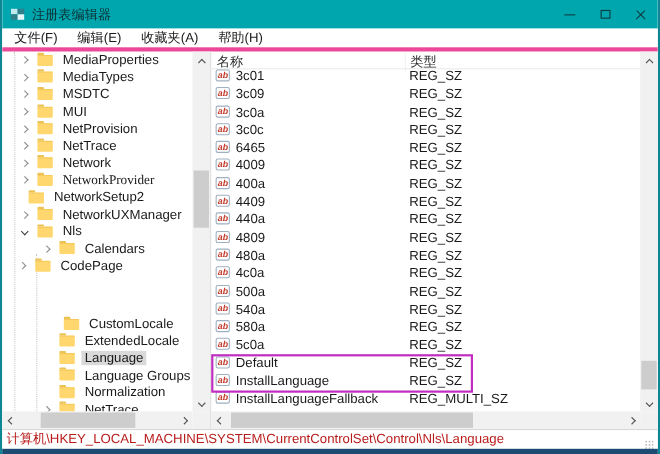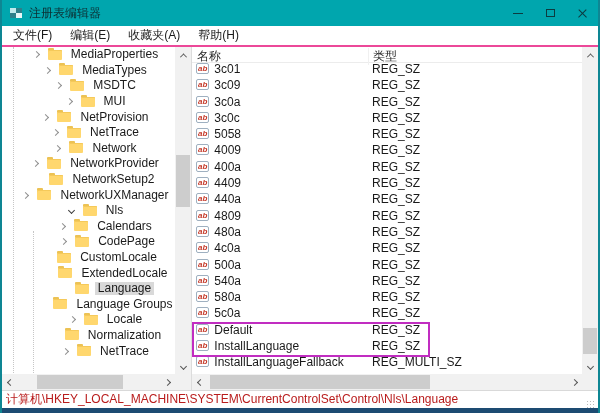--- a/index.html
+++ b/index.html
@@ -17,32 +17,32 @@
   .title-text { color:#0c3034; font-size:12px; }
   .tb-controls { margin-left:auto; display:flex; height:26px; }
   .tb-btn { width:32px; height:26px; display:flex; align-items:center; justify-content:center; }
   .glyph-min { width:10px; height:1px; background:#0c3b40; }
   .glyph-max { width:9px; height:8px; border:1px solid #0c3b40; }
   .glyph-close { position:relative; width:11px; height:11px; }
   .glyph-close i { position:absolute; left:0; top:5px; width:11px; height:1.4px; background:#0c3b40; }
   .glyph-close i:nth-child(1){ transform:rotate(45deg); }
   .glyph-close i:nth-child(2){ transform:rotate(-45deg); }
   
-  .menubar { height:21px; background:#fff; display:flex; align-items:center; padding-left:2px; border-bottom:2px solid #ec4899; }
+  .menubar { height:21px; background:#fff; display:flex; align-items:center; padding-left:2px; border-bottom:4px solid #ec4899; }
   .menu-item { padding:2px 9px; color:#1a1a1a; }
   
   .main { position:absolute; top:47px; left:0; right:0; bottom:23px; display:flex; background:#fff; }
   .tree-panel { width:190px; position:relative; border-right:1px solid #dcdcdc; }
   .list-panel { flex:1; position:relative; }
   
   .tree-view { position:absolute; top:0; left:0; right:16px; bottom:16px; overflow:hidden; }
   .guide { position:absolute; border-left:1px dotted #c6c6c6; }
   .guide-root { left:11px; top:0; height:330px; }
   .guide-nls { left:31px; top:184px; height:144px; }
-  .trow { height:15.6px; display:flex; align-items:center; white-space:nowrap; position:relative;justify-content:center; }
+  .trow { height:15.6px; display:flex; align-items:center; white-space:nowrap; position:relative; }
   .chwrap { width:14px; display:inline-flex; align-items:center; justify-content:flex-start; flex:none; }
   .chev { display:inline-block; width:5px; height:5px; border-right:1px solid #8f8f8f; border-bottom:1px solid #8f8f8f; }
   .chev.right { transform:rotate(-45deg); }
   .chev.down  { transform:rotate(45deg); border-color:#3c3c3c; }
   .folder { width:14px; height:10px; background:#ffd76e; box-shadow:inset 0 1px 0 #f5c95a; border-radius:1px; position:relative; flex:none; margin-right:6px; }
   .folder::before { content:""; position:absolute; top:-2px; left:0; width:6px; height:2px; background:#ecc254; border-radius:1px 1px 0 0; }
   .tlabel { padding:0 3px; line-height:13px; }
   .tlabel.sel { background:#d9d9d9; }
   
   .list-header { position:absolute; top:0; left:0; right:16px; height:16px; border-bottom:1px solid #ececec; }
@@ -165,86 +165,79 @@
             <span class="folder"></span>
             <span class="tlabel">NetTrace</span>
           </div>
           <div class="trow" style="padding-left: 18px;">
             <span class="chwrap">
               <span class="chev right"></span>
             </span>
             <span class="folder"></span>
             <span class="tlabel">Network</span>
           </div>
-          <div class="trow" style="padding-left: 18px;">
+          <div class="trow" style="padding-left: 18px; font-family: Liberation Serif, serif;">
             <span class="chwrap">
               <span class="chev right"></span>
             </span>
             <span class="folder"></span>
             <span class="tlabel">NetworkProvider</span>
           </div>
+          <div class="trow" style="padding-left: 10px;">
+            <span class="chwrap"></span>
+            <span class="folder"></span>
+            <span class="tlabel">NetworkSetup2</span>
+          </div>
+          <div class="trow" style="padding-left: 18px;">
+            <span class="chwrap">
+              <span class="chev right"></span>
+            </span>
+            <span class="folder"></span>
+            <span class="tlabel">NetworkUXManager</span>
+          </div>
+          <div class="trow" style="padding-left: 18px;">
+            <span class="chwrap">
+              <span class="chev down"></span>
+            </span>
+            <span class="folder"></span>
+            <span class="tlabel">Nls</span>
+          </div>
+          <div class="trow" style="padding-left: 38px;">
+            <span class="chwrap">
+              <span class="chev right"></span>
+            </span>
+            <span class="folder"></span>
+            <span class="tlabel">Calendars</span>
+          </div>
           <div class="trow" style="padding-left: 16px;">
-            <span class="chwrap"></span>
-            <span class="folder"></span>
-            <span class="tlabel">NetworkSetup2</span>
-          </div>
-          <div class="trow" style="padding-left: 18px;">
-            <span class="chwrap">
-              <span class="chev right"></span>
-            </span>
-            <span class="folder"></span>
-            <span class="tlabel">NetworkUXManager</span>
-          </div>
-          <div class="trow" style="padding-left: 18px;">
-            <span class="chwrap">
-              <span class="chev down"></span>
-            </span>
-            <span class="folder"></span>
-            <span class="tlabel">Nls</span>
-          </div>
-          <div class="trow" style="padding-left: 38px;">
-            <span class="chwrap">
-              <span class="chev right"></span>
-            </span>
-            <span class="folder"></span>
-            <span class="tlabel">Calendars</span>
-          </div>
-          <div class="trow" style="padding-left: 16px; margin-left: 26px;">
             <span class="chwrap">
               <span class="chev right"></span>
             </span>
             <span class="folder"></span>
             <span class="tlabel">CodePage</span>
           </div>
-          <div class="trow" style="padding-left: 26px;">
+          <div class="trow" style="padding-left: 42px; margin-top: 37px;">
             <span class="chwrap"></span>
             <span class="folder"></span>
             <span class="tlabel">CustomLocale</span>
           </div>
           <div class="trow" style="padding-left: 38px;">
             <span class="chwrap"></span>
             <span class="folder"></span>
             <span class="tlabel">ExtendedLocale</span>
           </div>
           <div class="trow" style="padding-left: 38px;">
             <span class="chwrap"></span>
             <span class="folder"></span>
             <span class="tlabel sel">Language</span>
           </div>
           <div class="trow" style="padding-left: 38px;">
             <span class="chwrap"></span>
             <span class="folder"></span>
             <span class="tlabel">Language Groups</span>
-          </div>
-          <div class="trow" style="padding-left: 38px;">
-            <span class="chwrap">
-              <span class="chev right"></span>
-            </span>
-            <span class="folder"></span>
-            <span class="tlabel">Locale</span>
           </div>
           <div class="trow" style="padding-left: 38px;">
             <span class="chwrap"></span>
             <span class="folder"></span>
             <span class="tlabel">Normalization</span>
           </div>
           <div class="trow" style="padding-left: 38px;">
             <span class="chwrap">
               <span class="chev right"></span>
             </span>
@@ -294,21 +287,21 @@
             <span class="rname">3c0a</span>
             <span class="rtype">REG_SZ</span>
           </div>
           <div class="lrow">
             <span class="ab">ab</span>
             <span class="rname">3c0c</span>
             <span class="rtype">REG_SZ</span>
           </div>
           <div class="lrow">
             <span class="ab">ab</span>
-            <span class="rname">5058</span>
+            <span class="rname">6465</span>
             <span class="rtype">REG_SZ</span>
           </div>
           <div class="lrow">
             <span class="ab">ab</span>
             <span class="rname">4009</span>
             <span class="rtype">REG_SZ</span>
           </div>
           <div class="lrow">
             <span class="ab">ab</span>
             <span class="rname">400a</span>

